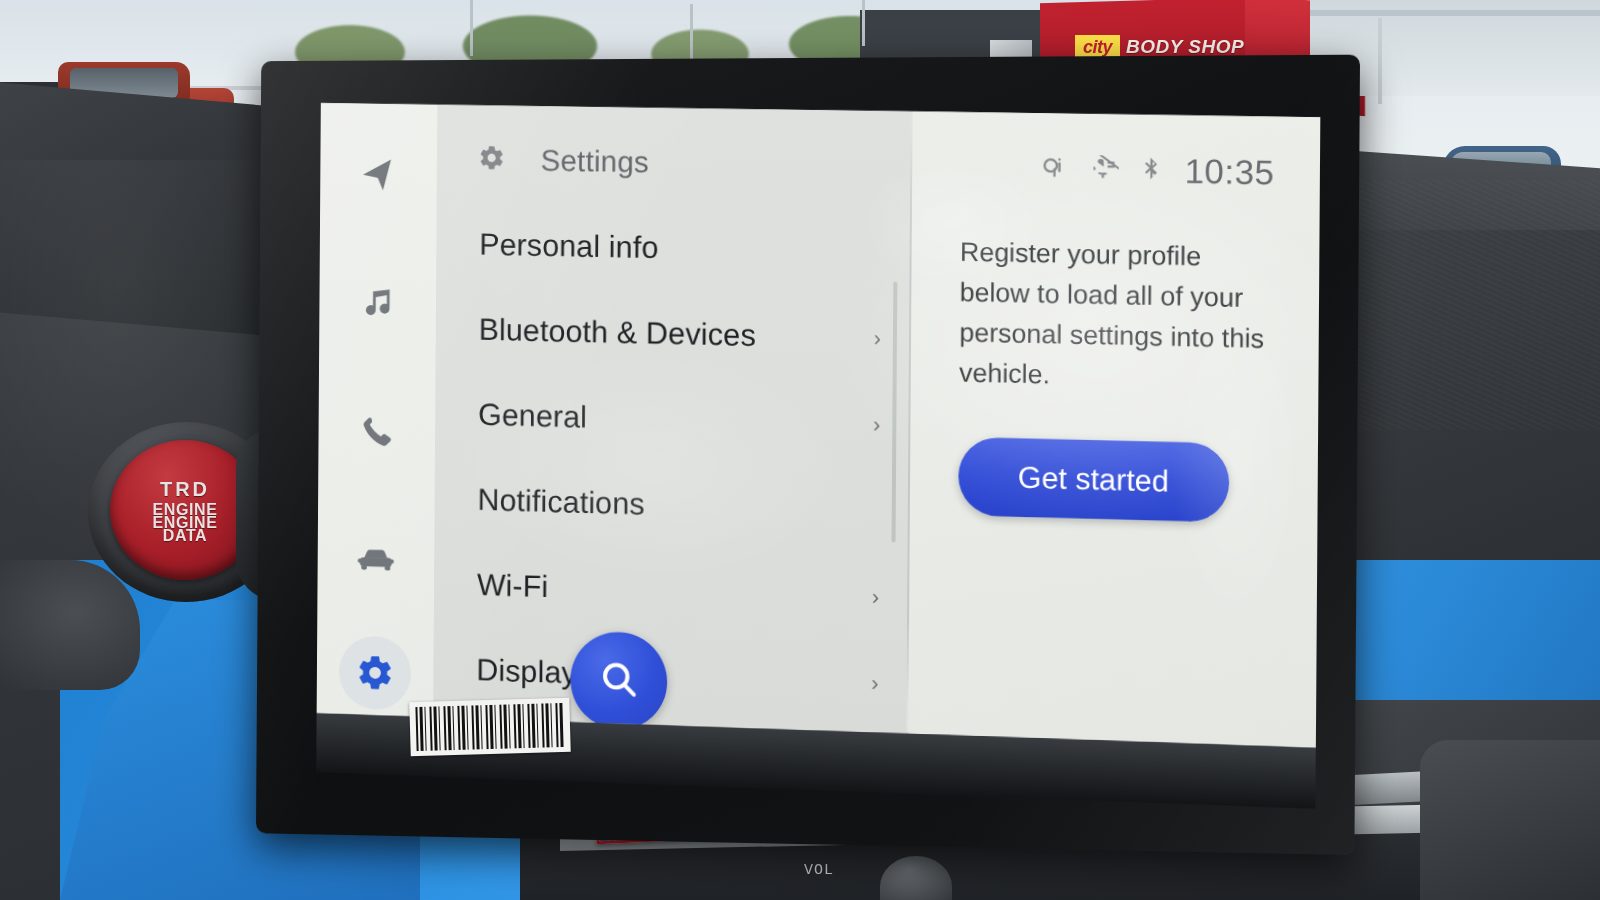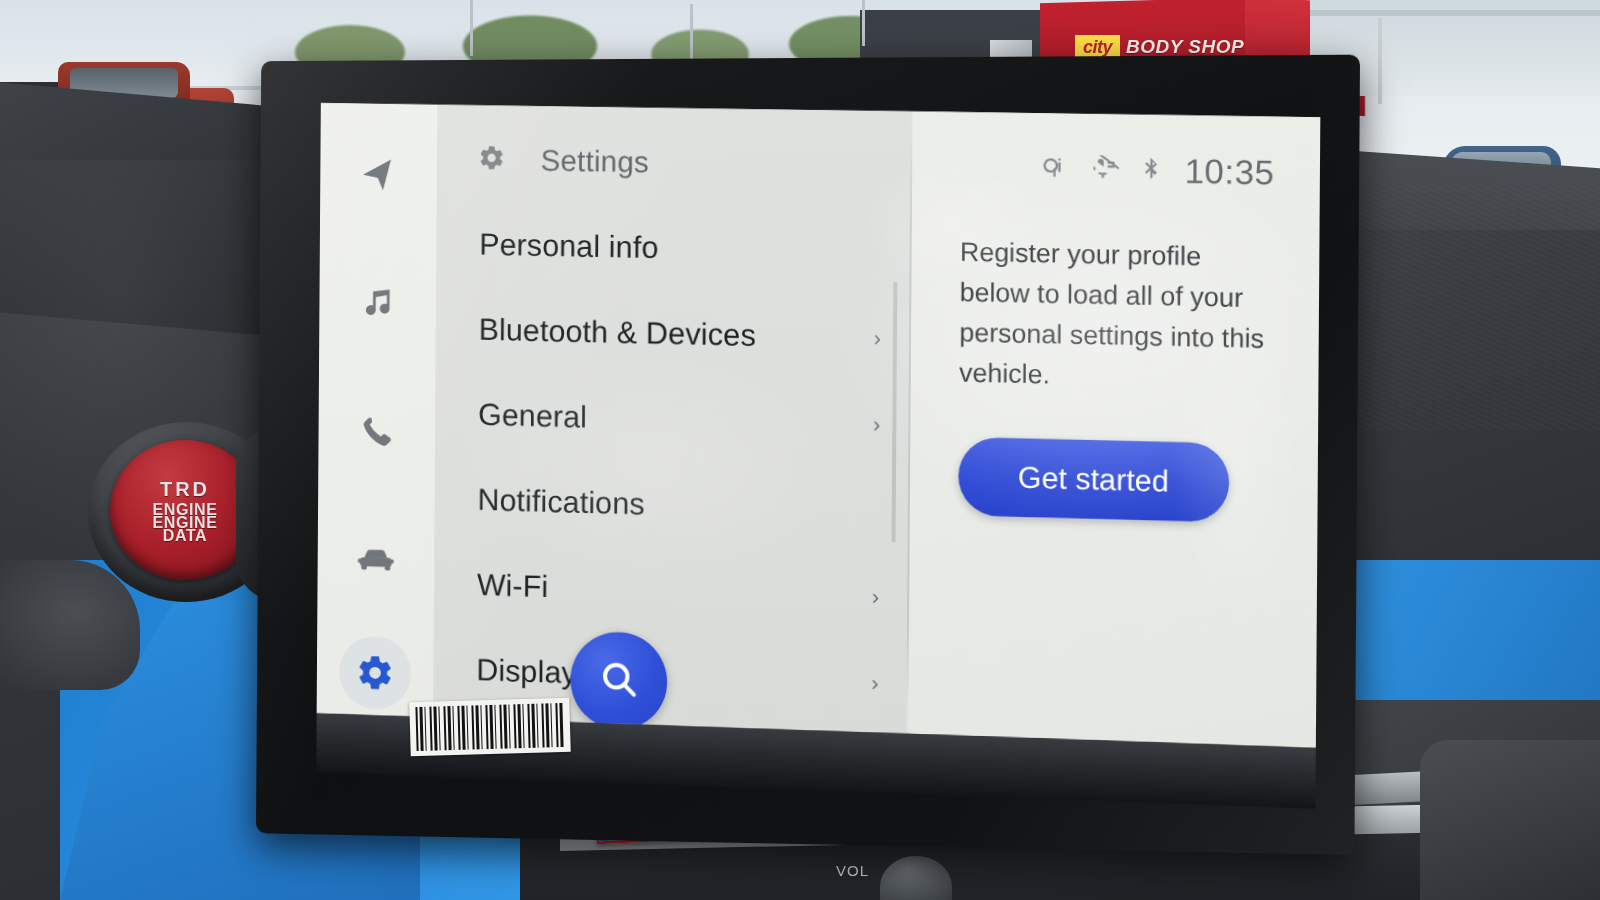--- a/index.html
+++ b/index.html
@@ -211,21 +211,21 @@
   .console{
     position:absolute;left:520px;top:830px;width:1080px;height:70px;
     background:linear-gradient(180deg,#2a2d31 0%, #1f2226 100%);
   }
   .console-lip{
     position:absolute;left:560px;top:812px;width:1040px;height:28px;
     background:linear-gradient(180deg,#cdd2d4,#9aa0a4);
     transform:skewY(-1.2deg);
   }
   .vol-label{
-    position:absolute;left:836px;top:862px;color:#c9ced2;font-size:15px;letter-spacing:1px;
+    position:absolute;left:804px;top:862px;color:#c9ced2;font-size:15px;letter-spacing:1px;font-family:Liberation Mono, monospace;
   }
   .vol-knob{
     position:absolute;left:880px;top:856px;width:72px;height:44px;
     background:radial-gradient(ellipse at 40% 30%,#6d7277,#34383c);
     border-radius:50% 50% 0 0 / 70% 70% 0 0;
   }
   .console-right{
     position:absolute;left:1420px;top:740px;width:180px;height:160px;
     background:linear-gradient(160deg,#4a4e52,#2c3034);
     border-radius:28px 0 0 0;

